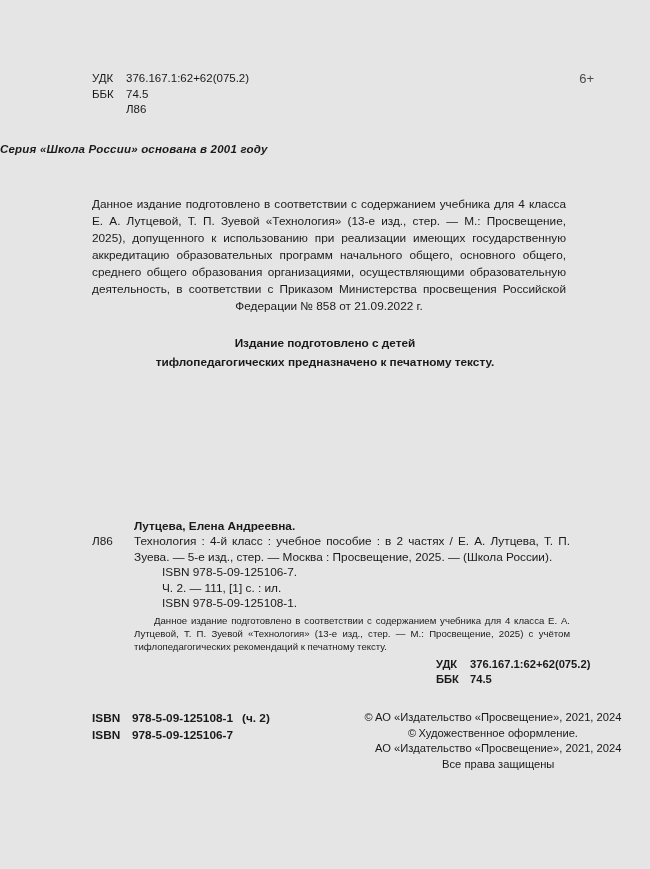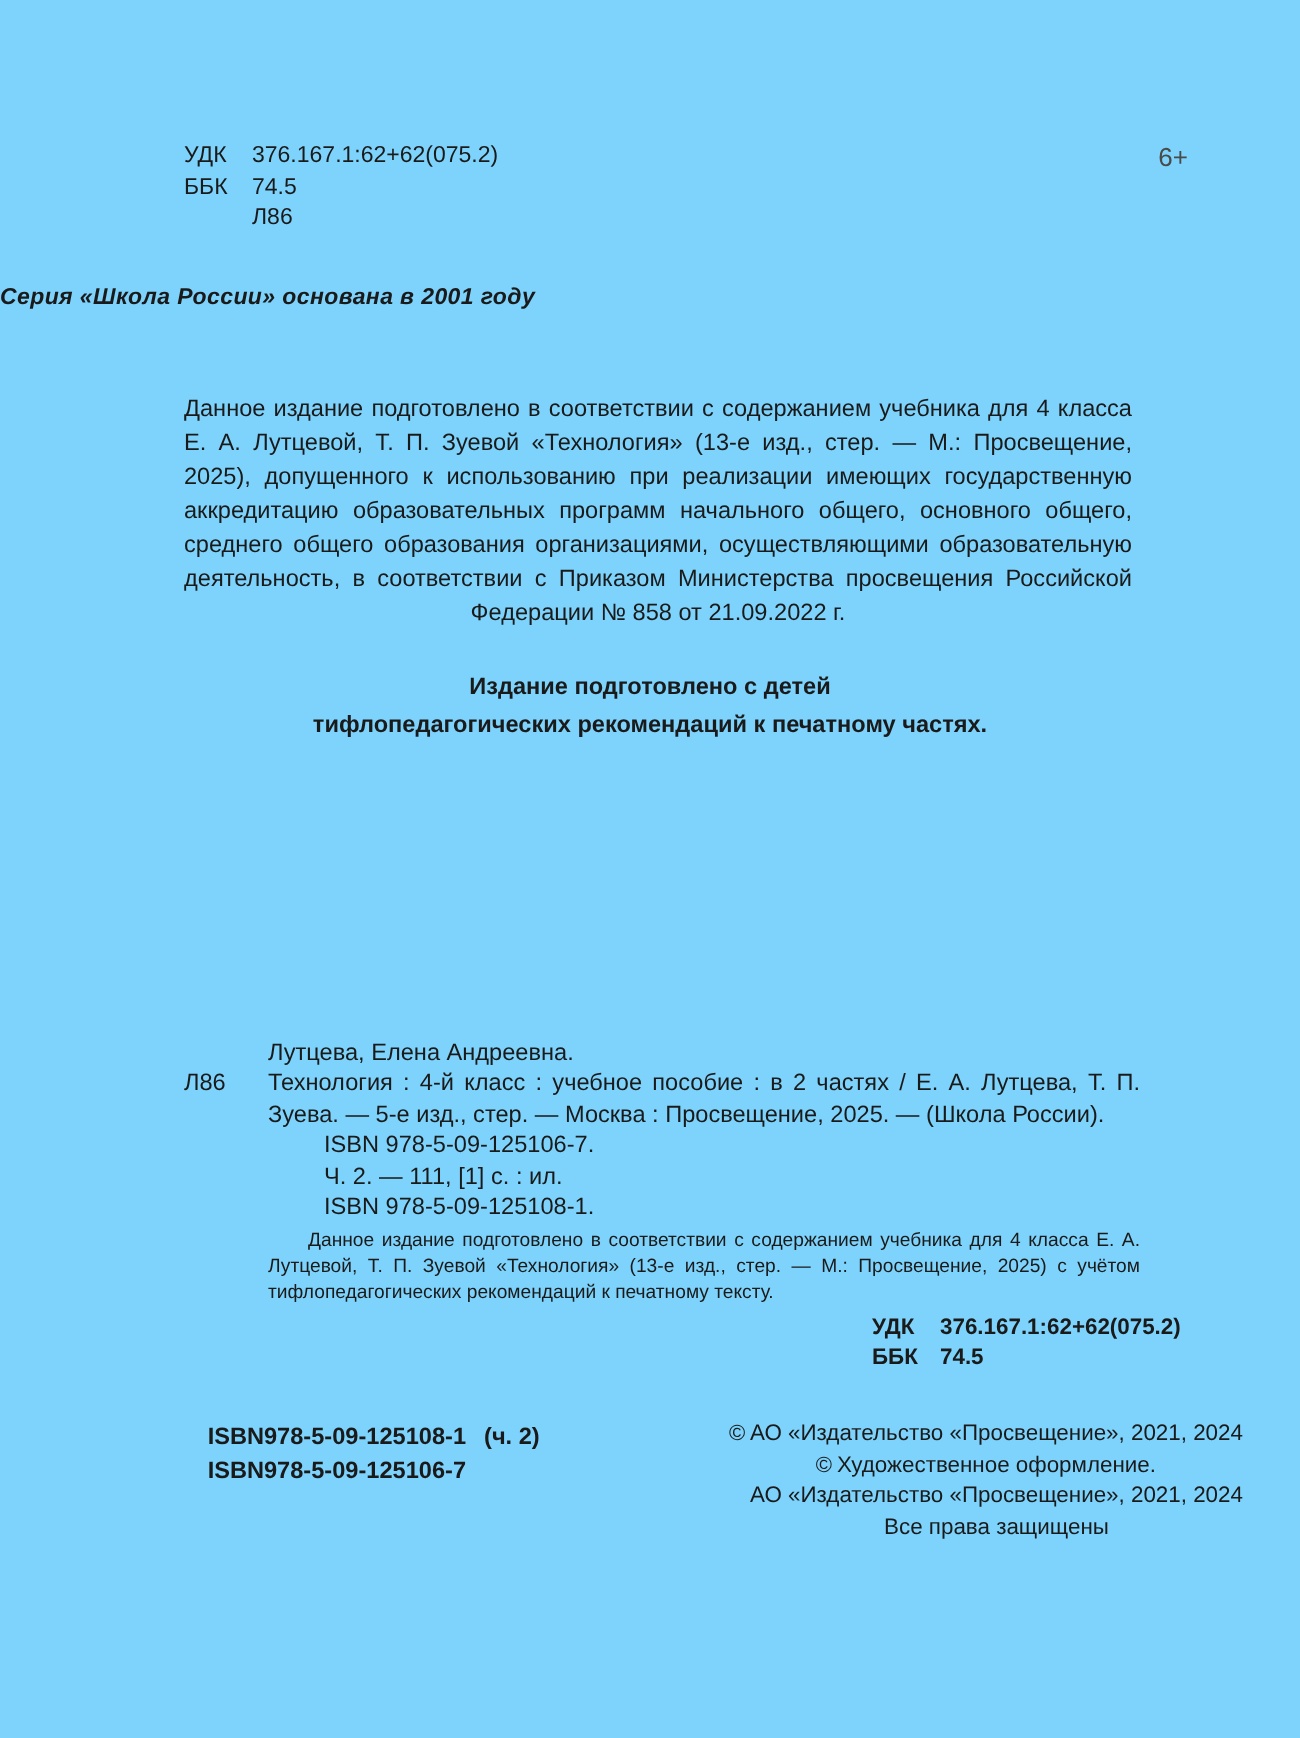--- a/index.html
+++ b/index.html
@@ -12,21 +12,21 @@
     height: 869px;
     position: relative;
     font-family: "Liberation Sans", sans-serif;
     color: #1a1a1a;
     overflow: hidden;
   }
 
   .page {
     position: absolute;
     inset: 0;
-    background: #7dd3fc;
+    background: #e5e5e5;
   }
 
   
   .udk-block {
     position: absolute;
     left: 92px;
     top: 71px;
     font-size: 11.5px;
     line-height: 15.5px;
     white-space: nowrap;
@@ -93,21 +93,21 @@
   
   .biblio {
     position: absolute;
     left: 92px;
     width: 478px;
     top: 519px;
     font-size: 11.8px;
     line-height: 15.4px;
   }
   .biblio-author {
-    font-weight: normal;
+    font-weight: bold;
     padding-left: 42px;
   }
   .biblio-body {
     position: relative;
     padding-left: 42px;
   }
   .shelf-mark {
     position: absolute;
     left: 0;
     top: 0;
@@ -152,21 +152,21 @@
   .isbn-block {
     position: absolute;
     left: 92px;
     top: 710px;
     font-size: 11.8px;
     font-weight: bold;
     line-height: 16.5px;
     white-space: nowrap;
   }
   .isbn-block .line { display: block; }
-  .isbn-block .key { display: inline-block; width: 40px; text-align: right; }
+  .isbn-block .key { display: inline-block; width: 40px; }
   .isbn-block .part { padding-left: 9px; }
 
   
   .copyright-block {
     position: absolute;
     left: 362px;
     top: 710px;
     font-size: 11.2px;
     line-height: 15.5px;
     white-space: nowrap;
@@ -195,21 +195,21 @@
   </div>
 
   <div class="age-rating">6+</div>
 
   <div class="series-line">Серия «Школа России» основана в 2001 году</div>
 
   <div class="note-block">Данное издание подготовлено в соответствии с содержанием учебника для 4 класса Е. А. Лутцевой, Т. П. Зуевой «Технология» (13-е изд., стер. — М.: Просвещение, 2025), допущенного к использованию при реализации имеющих государственную аккредитацию образовательных программ начального общего, основного общего, среднего общего образования организациями, осуществляющими образовательную деятельность, в соответствии с Приказом Министерства просвещения Российской Федерации № 858 от 21.09.2022 г.</div>
 
   <div class="tiflo-block">
     <span>Издание подготовлено с детей</span>
-    <span>тифлопедагогических рекомендаций к печатному частях.</span>
+    <span>тифлопедагогических предназначено к печатному тексту.</span>
   </div>
 
   <div class="biblio">
     <div class="biblio-author">Лутцева, Елена Андреевна.</div>
     <div class="biblio-body">
       <span class="shelf-mark">Л86</span>
       <div class="biblio-desc">Технология : 4-й класс : учебное пособие : в 2 частях / Е. А. Лутцева, Т. П. Зуева. — 5-е изд., стер. — Москва : Просвещение, 2025. — (Школа России).</div>
       <span class="biblio-indent">ISBN 978-5-09-125106-7.</span>
       <span class="biblio-indent">Ч. 2. — 111, [1] с. : ил.</span>
       <span class="biblio-indent">ISBN 978-5-09-125108-1.</span>

